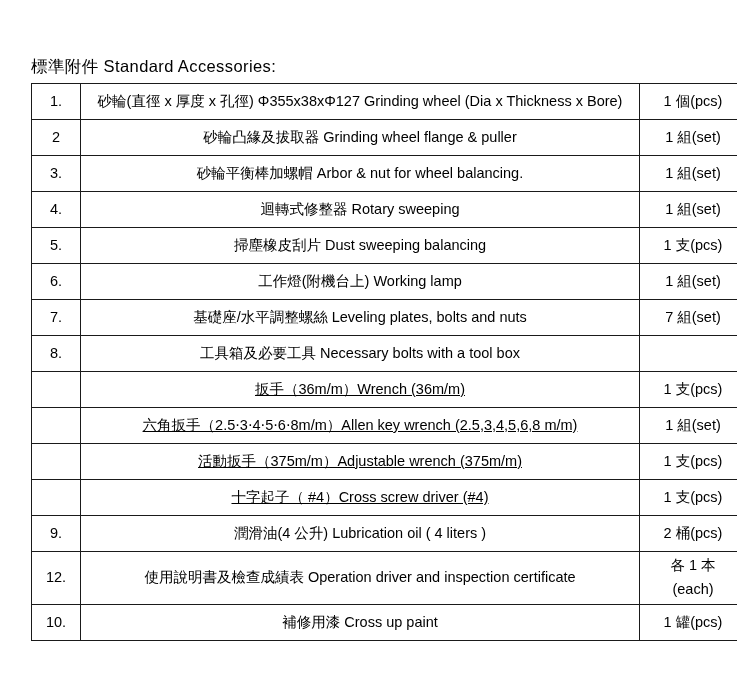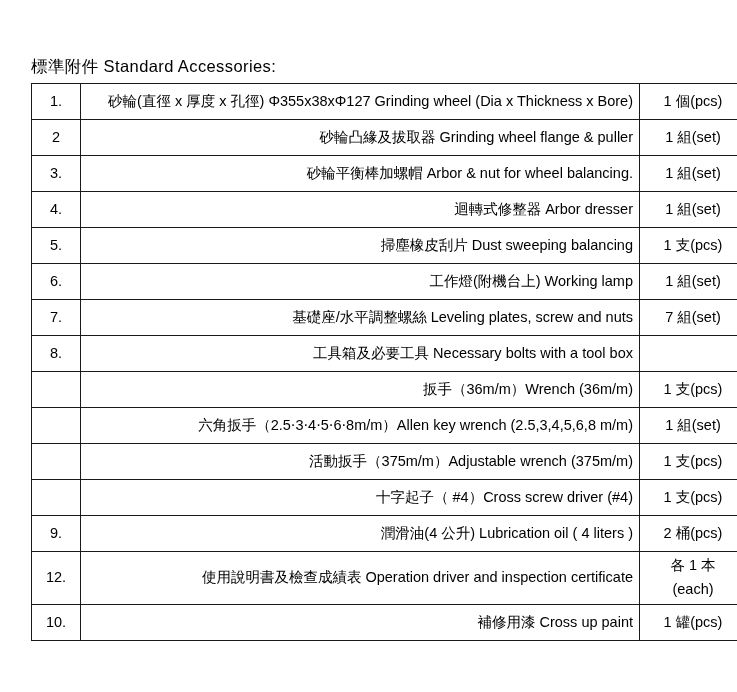--- a/index.html
+++ b/index.html
@@ -48,38 +48,38 @@
   td.num {
     width: 36px;
     text-align: center;
     white-space: nowrap;
   }
   td.num.blank {
     border-right: 1px solid #1a1a1a;
   }
   td.desc {
     width: 546px;
-    text-align: right;
+    text-align: center;
     padding-left: 12px;
   }
   td.qty {
     width: 94px;
     text-align: center;
     white-space: nowrap;
   }
   tr.row-std td { height: 35px; }
   tr.row-sub td { height: 35px; }
   tr.row-tall td { height: 35px; }
   td.qty.two-line {
     line-height: 1.65;
     padding-top: 2px;
     padding-bottom: 2px;
   }
   td.qty.two-line span { display: block; }
-  .sub-indent { padding-left: 12px; }
+  .sub-indent { padding-left: 12px; text-decoration: underline; }
 </style>
 </head>
 <body>
 
 <div class="page">
 
   <div class="doc-title">標準附件 Standard Accessories:</div>
 
   <table class="acc-table">
     <tbody>
@@ -93,36 +93,36 @@
         <td class="desc">砂輪凸緣及拔取器  Grinding wheel flange &amp; puller</td>
         <td class="qty">1 組(set)</td>
       </tr>
       <tr class="row-std">
         <td class="num">3.</td>
         <td class="desc">砂輪平衡棒加螺帽 Arbor &amp; nut for wheel balancing.</td>
         <td class="qty">1 組(set)</td>
       </tr>
       <tr class="row-std">
         <td class="num">4.</td>
-        <td class="desc">迴轉式修整器 Arbor dresser</td>
+        <td class="desc">迴轉式修整器 Rotary sweeping</td>
         <td class="qty">1 組(set)</td>
       </tr>
       <tr class="row-std">
         <td class="num">5.</td>
         <td class="desc">掃塵橡皮刮片 Dust sweeping balancing</td>
         <td class="qty">1 支(pcs)</td>
       </tr>
       <tr class="row-std">
         <td class="num">6.</td>
         <td class="desc">工作燈(附機台上) Working lamp</td>
         <td class="qty">1 組(set)</td>
       </tr>
       <tr class="row-std">
         <td class="num">7.</td>
-        <td class="desc">基礎座/水平調整螺絲 Leveling plates, screw and nuts</td>
+        <td class="desc">基礎座/水平調整螺絲 Leveling plates, bolts and nuts</td>
         <td class="qty">7 組(set)</td>
       </tr>
       <tr class="row-std">
         <td class="num">8.</td>
         <td class="desc">工具箱及必要工具 Necessary bolts with a tool box</td>
         <td class="qty"></td>
       </tr>
       <tr class="row-sub">
         <td class="num blank"></td>
         <td class="desc sub-indent">扳手（36m/m）Wrench (36m/m)</td>

